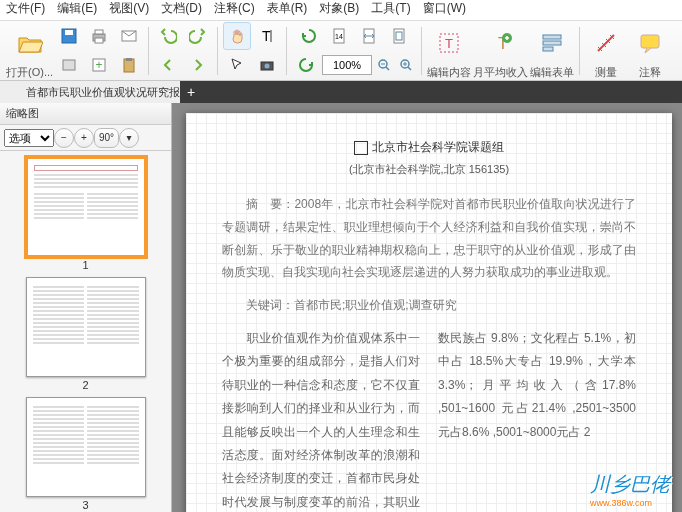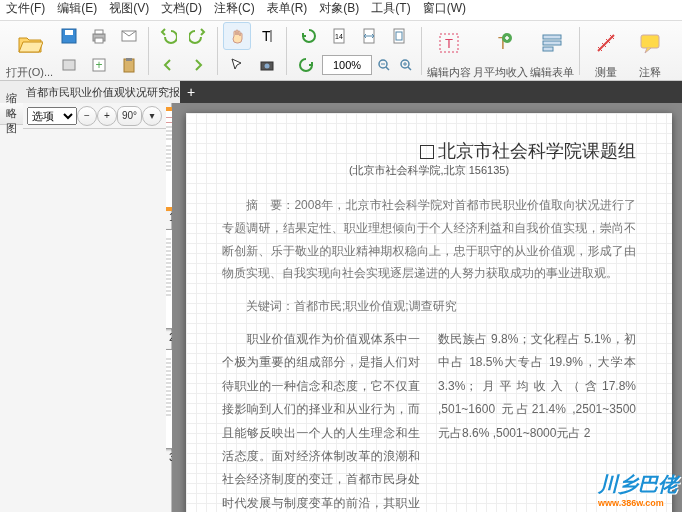--- a/index.html
+++ b/index.html
@@ -12,41 +12,41 @@
 .tool-grp .lbl{font-size:11px;color:#555;white-space:nowrap}
 .tbtn{width:28px;height:28px;border:1px solid transparent;background:transparent;display:flex;align-items:center;justify-content:center;border-radius:3px;cursor:pointer}
 .tbtn.big{width:42px;height:42px;flex-direction:column}
 .sep{width:1px;height:48px;background:#d0d0d0;margin:0 3px}
 .zoombox{display:flex;align-items:center;gap:2px}
 .zoombox input{width:50px;height:20px;border:1px solid #aaa;text-align:center;font-size:11px}
 .tabstrip{height:22px;background:#3a3a3a;display:flex;align-items:center}
 .tab{height:22px;background:#eee;padding:0 26px;display:flex;align-items:center;font-size:11px;color:#333;max-width:180px;white-space:nowrap;overflow:hidden;text-overflow:ellipsis}
 .tab-add{width:22px;height:22px;display:flex;align-items:center;justify-content:center;color:#fff;font-size:14px;cursor:pointer}
 .main{display:flex;height:409px}
-.sidebar{width:172px;background:#f5f5f5;border-right:1px solid #bbb;display:flex;flex-direction:row}
+.sidebar{width:172px;background:#f5f5f5;border-right:1px solid #bbb;display:flex;flex-direction:column}
 .side-head{height:22px;background:linear-gradient(#fafafa,#e8e8e8);border-bottom:1px solid #ccc;padding:0 6px;display:flex;align-items:center;font-size:11px}
 .side-tools{height:26px;border-bottom:1px solid #ccc;display:flex;align-items:center;padding:0 4px}
 .side-tools select{height:18px;font-size:11px;width:50px}
 .rbtn{width:20px;height:20px;border:1px solid #bbb;border-radius:10px;display:flex;align-items:center;justify-content:center;font-size:10px;background:linear-gradient(#fff,#eee);cursor:pointer}
 .thumbs{flex:1;overflow-y:auto;padding:6px;display:flex;flex-direction:column;align-items:center;gap:6px}
 .thumb{width:120px;display:flex;flex-direction:column;align-items:center;gap:2px}
 .thumb .pg{width:100%;height:100px;background:#fff;border:1px solid #999;box-shadow:0 1px 2px rgba(0,0,0,.3);position:relative;overflow:hidden;padding:6px}
 .thumb.sel .pg{border:2px solid #f79b2e;outline:2px solid #f79b2e}
 .thumb .pg .ln{height:2px;background:#ddd;margin:2px 0}
 .thumb .num{font-size:11px;color:#333}
 .content{flex:1;background:#888;overflow:hidden;position:relative}
 .page{position:absolute;left:14px;top:10px;width:486px;height:640px;background:#fff;background-image:linear-gradient(#eee 1px,transparent 1px),linear-gradient(90deg,#eee 1px,transparent 1px);background-size:10px 10px;box-shadow:0 2px 8px rgba(0,0,0,.5);padding:26px 36px;font-family:SimSun,serif;color:#333}
-.title{text-align:right;font-size:18px;margin-bottom:0}
+.title{text-align:center;font-size:12px;margin-bottom:6px}
 .title .chk{display:inline-block;width:14px;height:14px;border:1px solid #333;margin-right:4px;vertical-align:middle}
 .sub{text-align:center;font-size:11px;margin-bottom:16px;color:#555}
 .para{font-size:12px;line-height:1.9;text-align:justify;margin-bottom:10px;text-indent:2em;color:#777}
 .cols{display:flex;gap:18px;margin-top:6px}
 .col{flex:1;font-size:12px;line-height:1.95;text-align:justify;color:#666}
 .col.r{font-size:12px}
-.watermark{position:absolute;right:4px;bottom:4px;font-size:20px;font-weight:bold;color:#1a8fd4;font-style:italic;text-shadow:1px 1px 0 #fff}
+.watermark{position:absolute;right:12px;bottom:4px;font-size:20px;font-weight:normal;color:#1a8fd4;font-style:italic;text-shadow:1px 1px 0 #fff}
 .watermark .sm{font-size:9px;color:#ff7a00;display:block;font-style:normal}
 svg{display:block}
 </style>
 </head>
 <body>
 
 <div class="menubar">
   <span>文件(F)</span>
   <span>编辑(E)</span>
   <span>视图(V)</span>

